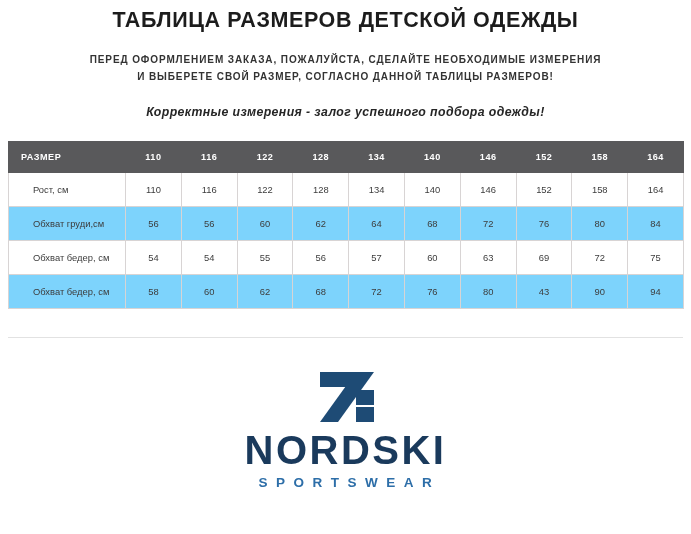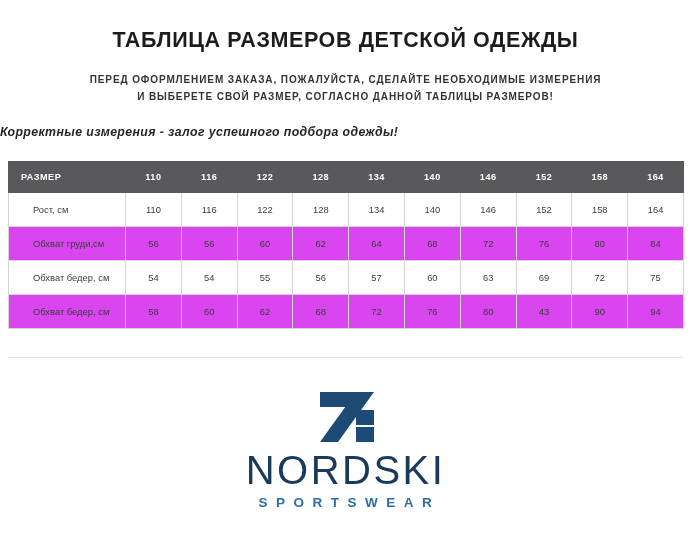--- a/index.html
+++ b/index.html
@@ -22,37 +22,38 @@
   }
 
   
   .title {
     text-align: center;
     font-size: 21.5px;
     font-weight: bold;
     letter-spacing: 0.6px;
     color: #1c1c1c;
     margin: 0;
-    padding-top: 28px;
+    padding-top: 8px;
     white-space: nowrap;
   }
   .subtitle {
     text-align: center;
     font-size: 10px;
     font-weight: bold;
     letter-spacing: 0.9px;
     color: #333333;
     margin: 0;
     padding-top: 19px;
     line-height: 1.65;
   }
   .subtitle .line2 {
     display: block;
   }
   .tagline {
+    text-align: center;
     font-size: 12.3px;
     font-style: italic;
     font-weight: bold;
     letter-spacing: 0.4px;
     color: #262626;
     margin: 0;
     padding-top: 20px;
   }
 
   
@@ -90,42 +91,42 @@
   table.size-table td.first {
     text-align: left;
     padding-left: 24px;
     font-size: 9.4px;
     color: #3c3c3c;
   }
   table.size-table colgroup col.c0 { width: 117px; }
   table.size-table colgroup col.cx { width: 55.8px; }
 
   tr.row-white td { background: #ffffff; }
-  tr.row-tint td { background: #d946ef; }
+  tr.row-tint td { background: #7dd3fc; }
 
   
   .divider {
     margin: 28px auto 0 auto;
     width: 675px;
     height: 1px;
     background: #e2e2e2;
   }
   .logo-area {
     position: relative;
     margin-top: 32px;
     text-align: center;
   }
   .logo-mark {
     display: block;
     margin: 0 auto;
   }
   .brand {
     margin-top: 6px;
     font-size: 40px;
-    font-weight: normal;
+    font-weight: bold;
     letter-spacing: 2.5px;
     color: #1a3a5c;
     line-height: 1;
   }
   .brand-sub {
     margin-top: 6px;
     font-size: 13.5px;
     font-weight: bold;
     letter-spacing: 8.5px;
     color: #2d6ea8;

